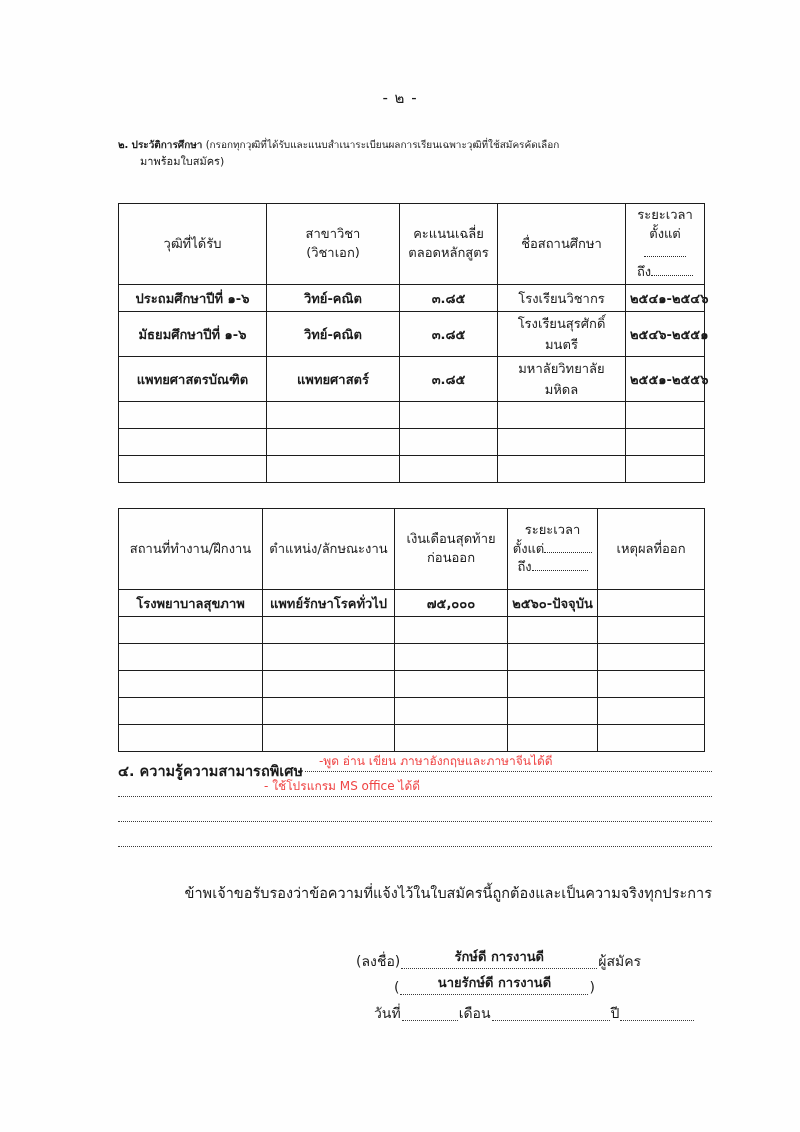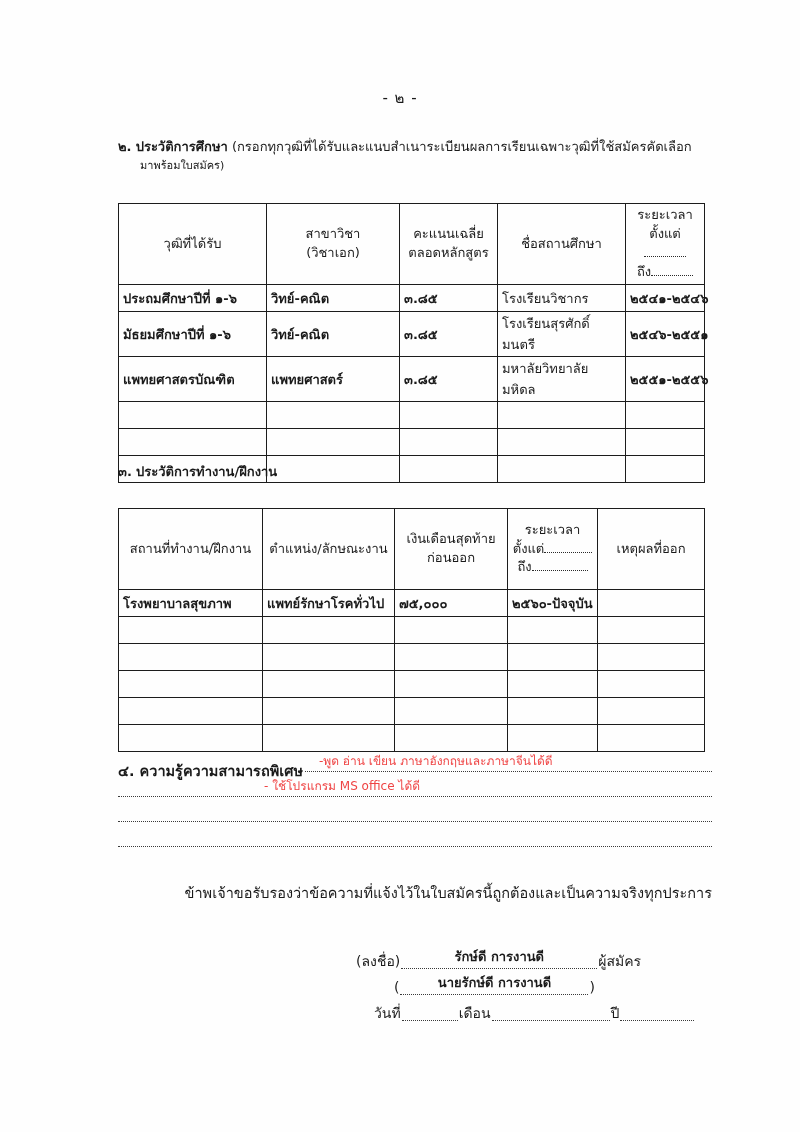--- a/index.html
+++ b/index.html
@@ -33,21 +33,21 @@
     letter-spacing: 1px;
   }
 
   
   .section {
     position: absolute;
     left: 118px;
     width: 594px;
   }
   .sec-head {
-    font-size: 13px;
+    font-size: 10px;
     line-height: 1.55;
   }
   .sec-num {
     font-weight: bold;
   }
   .sec-title {
     font-weight: bold;
   }
   .sec-note {
     font-weight: normal;
@@ -75,21 +75,21 @@
     height: 76px;
     font-weight: normal;
     font-size: 13px;
     line-height: 1.45;
     text-align: center;
     padding: 2px 4px;
   }
   table.form-table td {
     height: 24px;
     font-size: 13px;
-    text-align: left;
+    text-align: center;
     padding: 1px 4px;
   }
   td.cell-left {
     text-align: left;
     padding-left: 7px;
   }
   td.filled {
     font-weight: bold;
   }
   td.small {
@@ -276,26 +276,20 @@
           <td class="cell-left"></td>
           <td></td>
           <td></td>
           <td class="cell-left"></td>
           <td></td>
         </tr>
       </tbody>
     </table>
   </div>
 
-  <div class="section" style="top:462px;">
-    <div class="sec-head">
-      <span class="sec-num">๓.</span>
-      <span class="sec-title">ประวัติการทำงาน/ฝึกงาน</span>
-    </div>
-  </div>
 
   <div class="section" style="top:508px;">
     <table class="form-table">
       <colgroup>
         <col style="width:144px">
         <col style="width:132px">
         <col style="width:113px">
         <col style="width:90px">
         <col style="width:107px">
       </colgroup>

